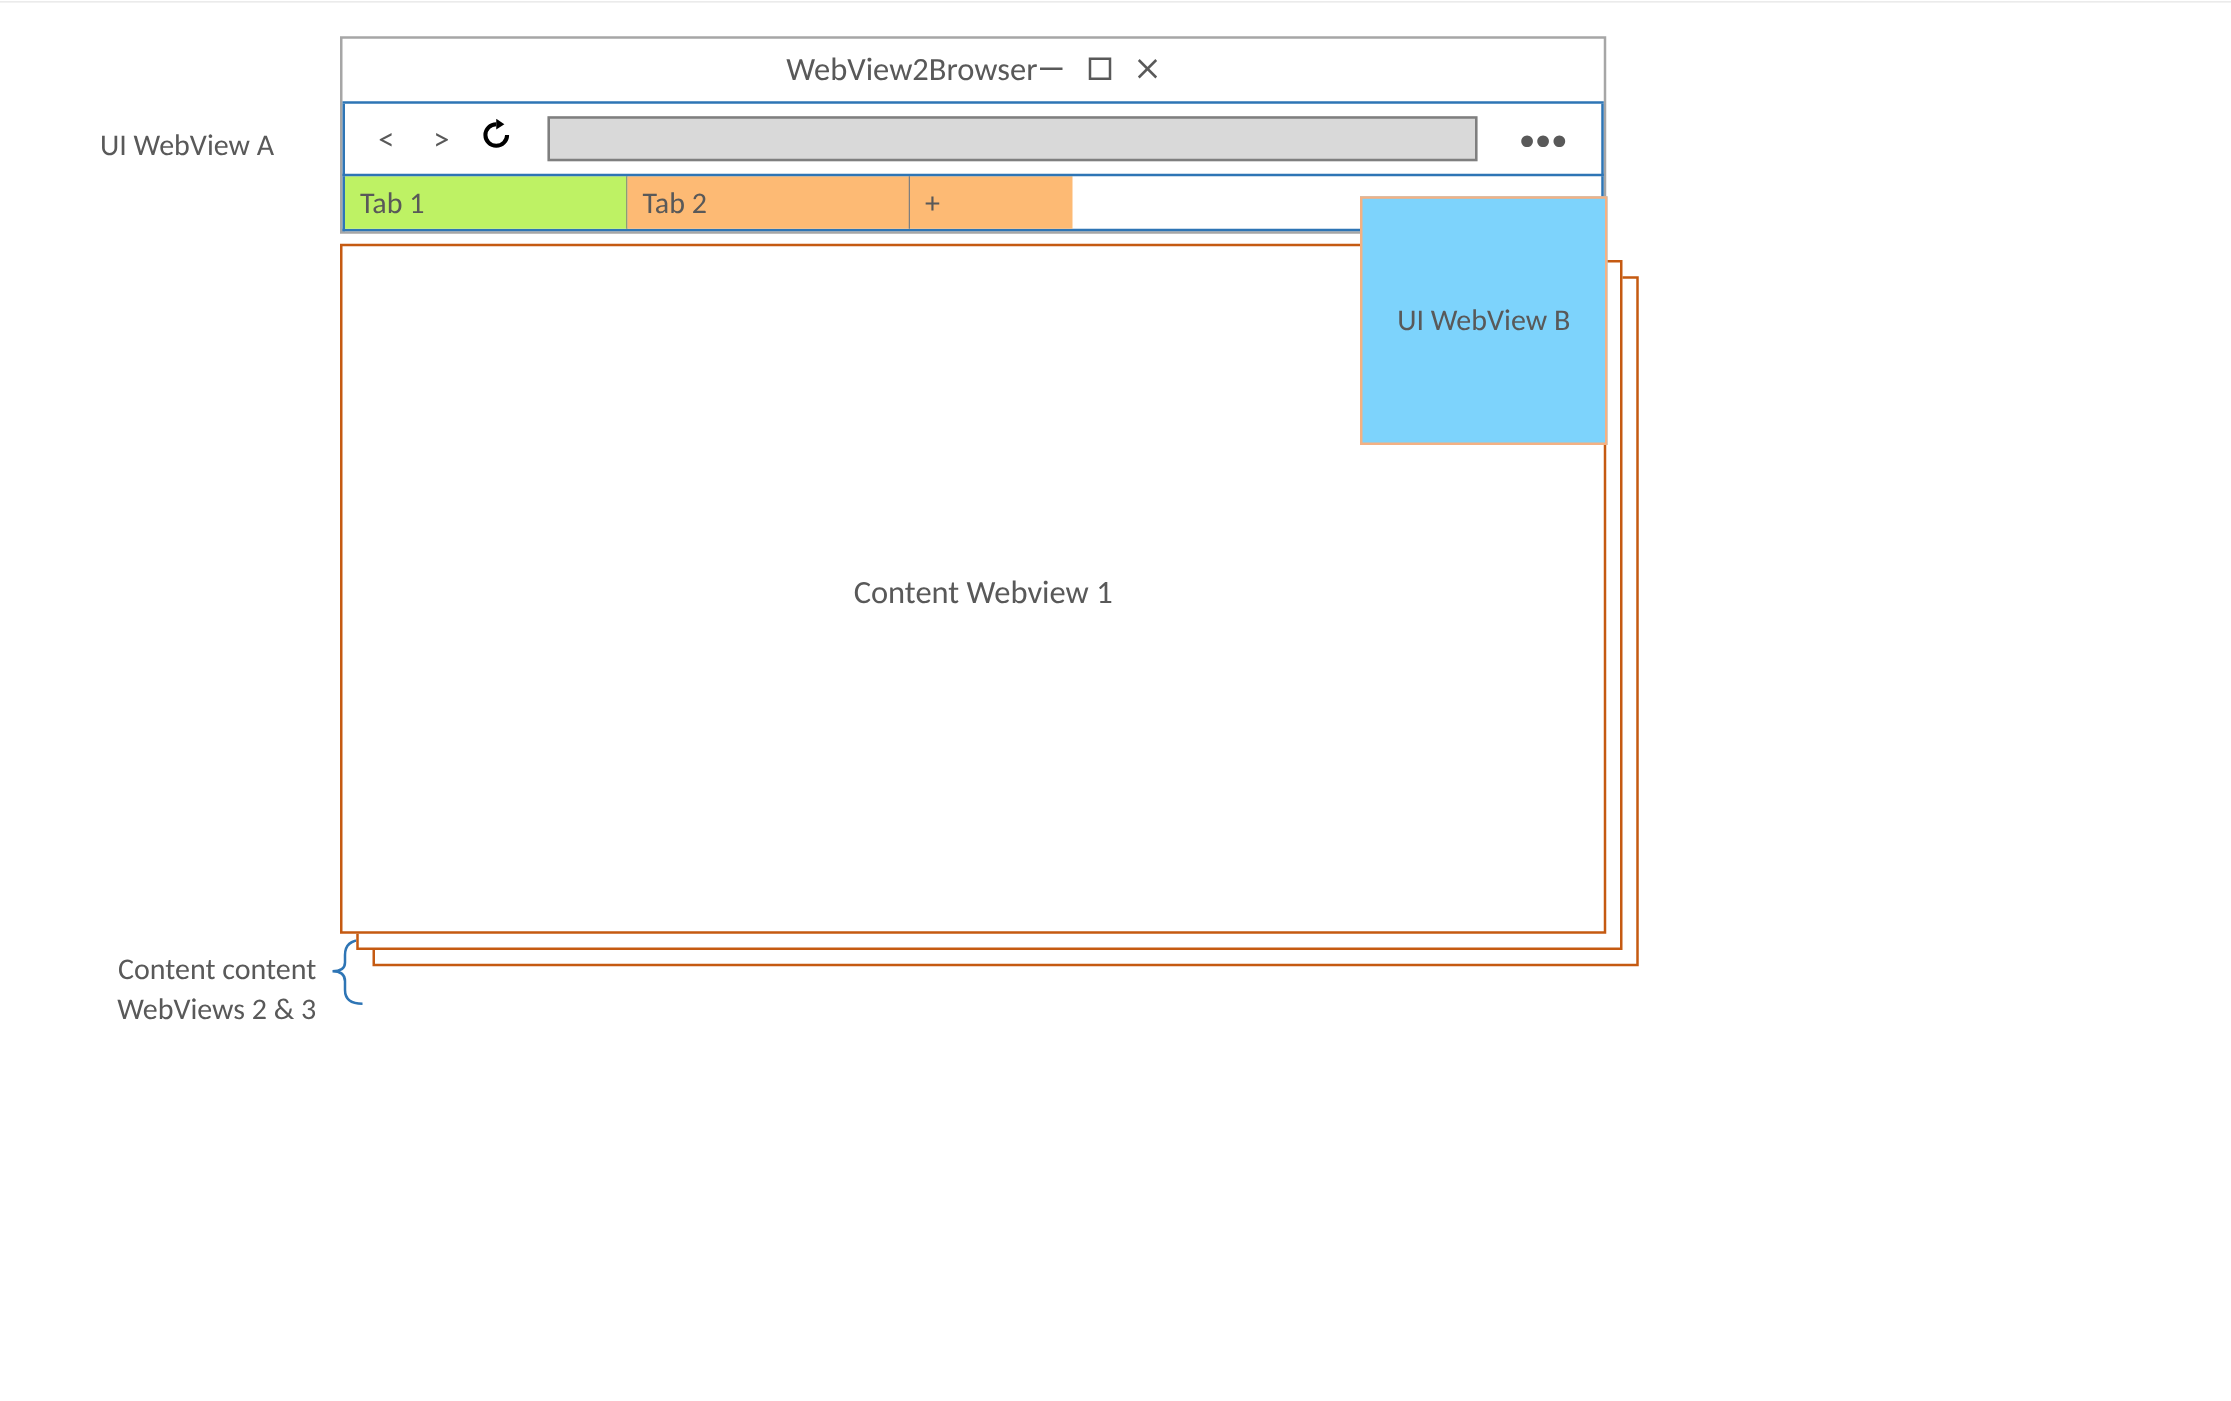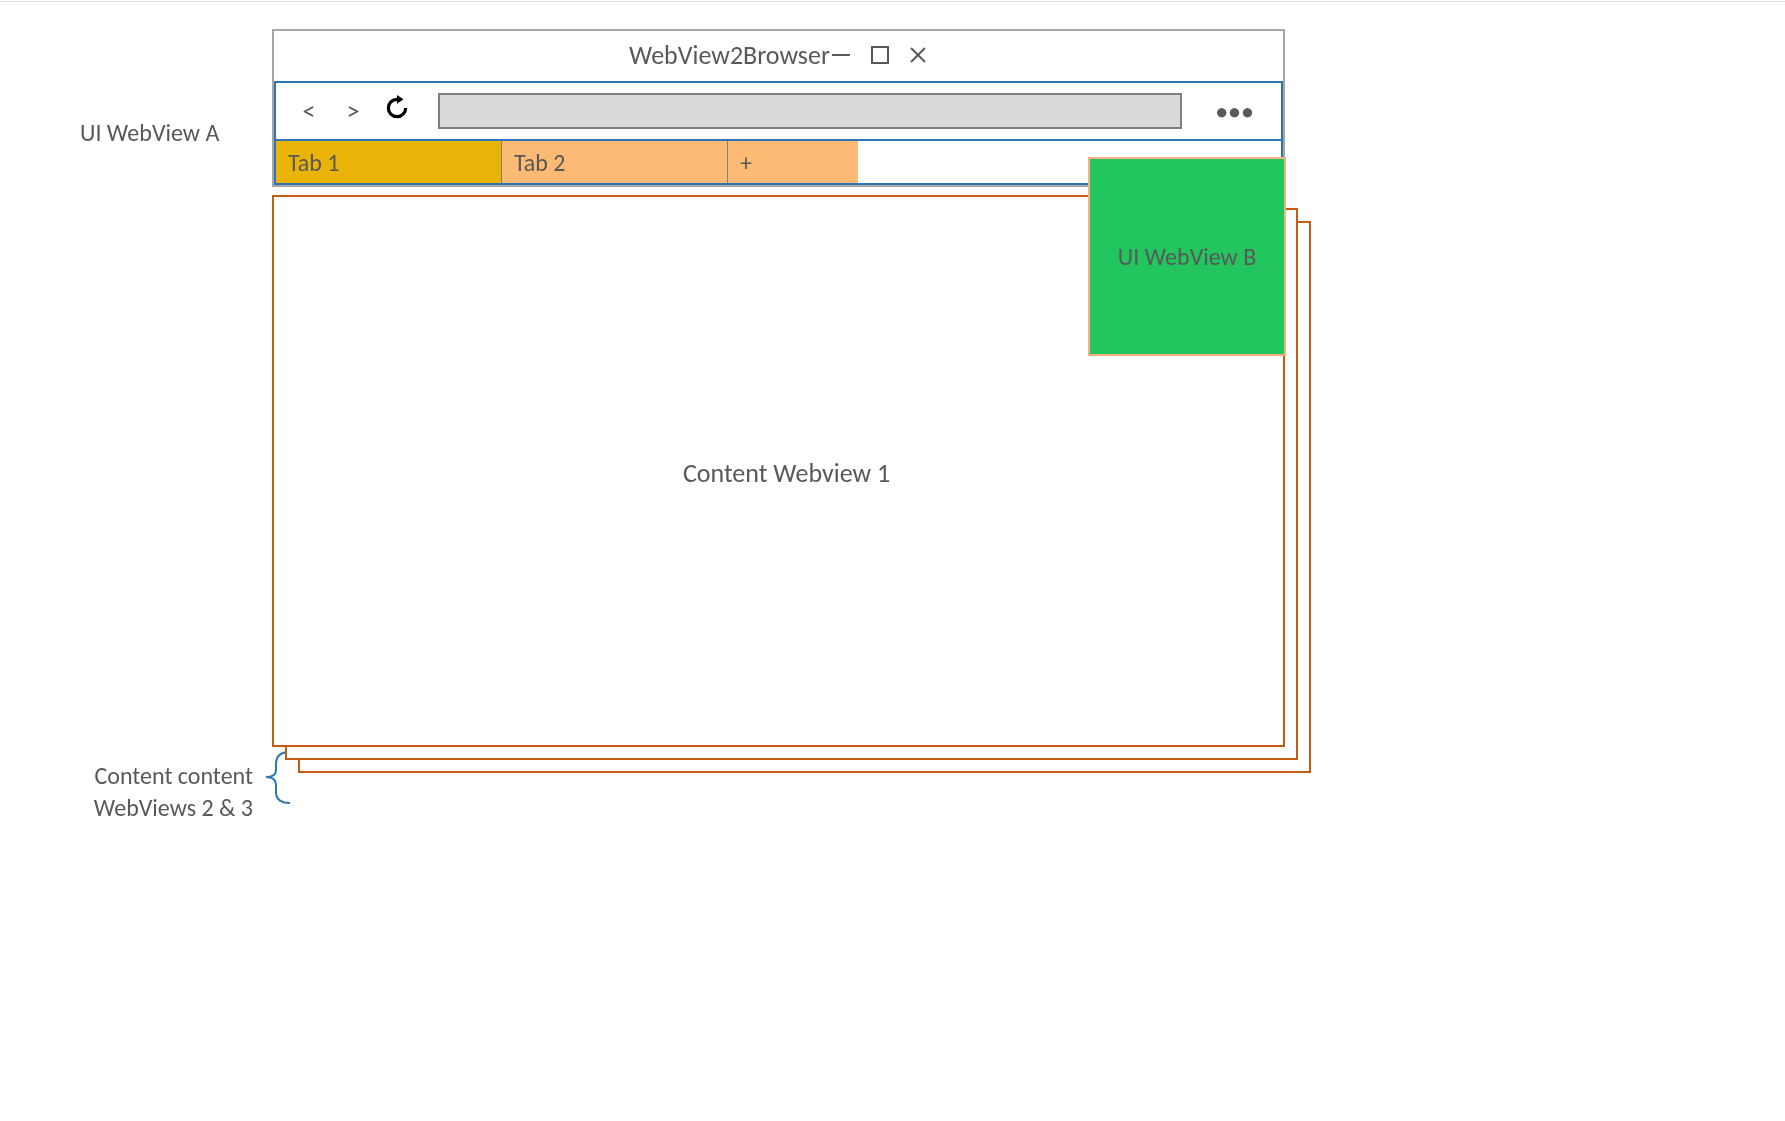--- a/index.html
+++ b/index.html
@@ -19,21 +19,21 @@
   }
   .outer-frame {
     position: absolute;
     left: 0; top: 0; right: 0;
     border-bottom: 1px solid #e5e5e5;
     height: 2px;
   }
   .label-left-a {
     position: absolute;
     left: 80px;
-    top: 118px;
+    top: 102px;
     font-size: 24px;
   }
   .label-left-b {
     position: absolute;
     left: 53px;
     top: 760px;
     font-size: 24px;
     text-align: right;
     width: 200px;
     line-height: 1.35;
@@ -108,21 +108,21 @@
   .tab {
     width: 226px;
     border-right: 1px solid #7f7f7f;
     display: flex;
     align-items: center;
     padding-left: 12px;
     font-size: 24px;
     background: #fdba74;
   }
   .tab.active {
-    background: #eab308;
+    background: #bef264;
     align-items: center;
   }
   .tab.plus {
     width: 130px;
     border-right: none;
   }
   
   .cw {
     position: absolute;
     border: 2px solid #c55a11;
@@ -138,21 +138,21 @@
     text-align: center;
     font-size: 26px;
   }
   
   .wb-panel {
     position: absolute;
     left: 1088px;
     top: 157px;
     width: 198px;
     height: 199px;
-    background: #22c55e;
+    background: #7dd3fc;
     border: 2px solid #f4b183;
     z-index: 5;
     display: flex;
     align-items: center;
     justify-content: center;
     font-size: 24px;
   }
   
   .brace {
     position: absolute;

